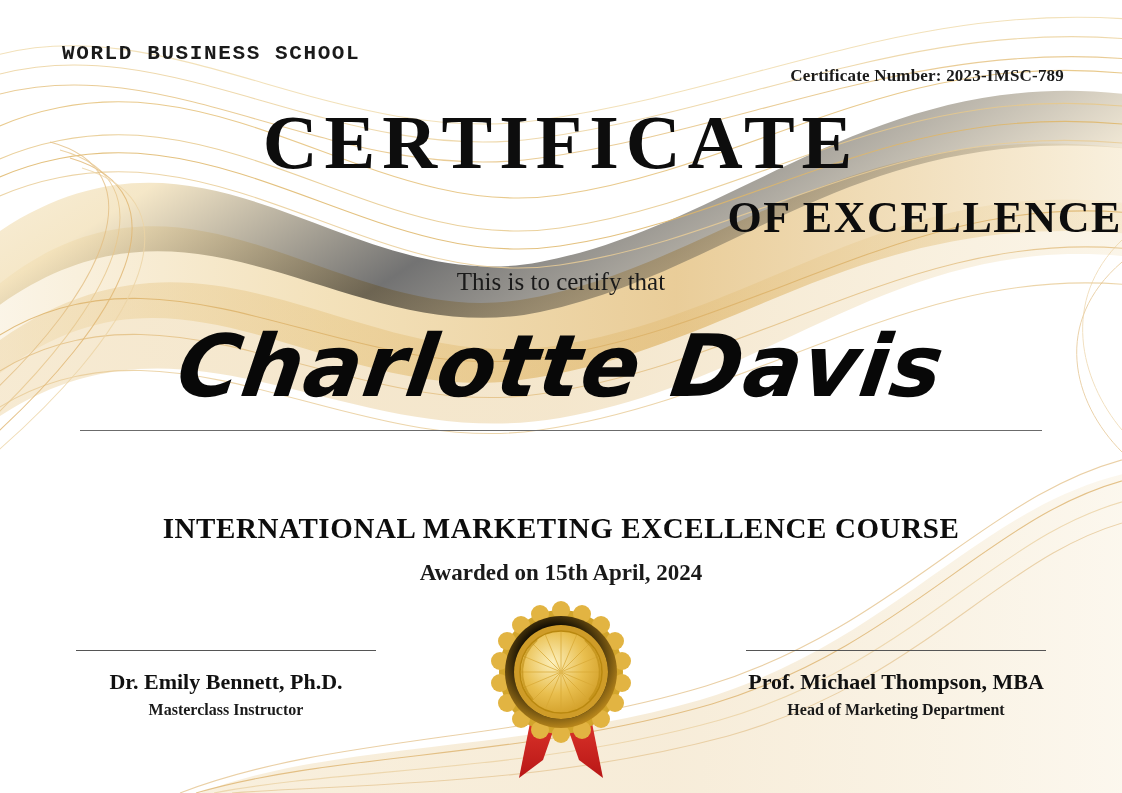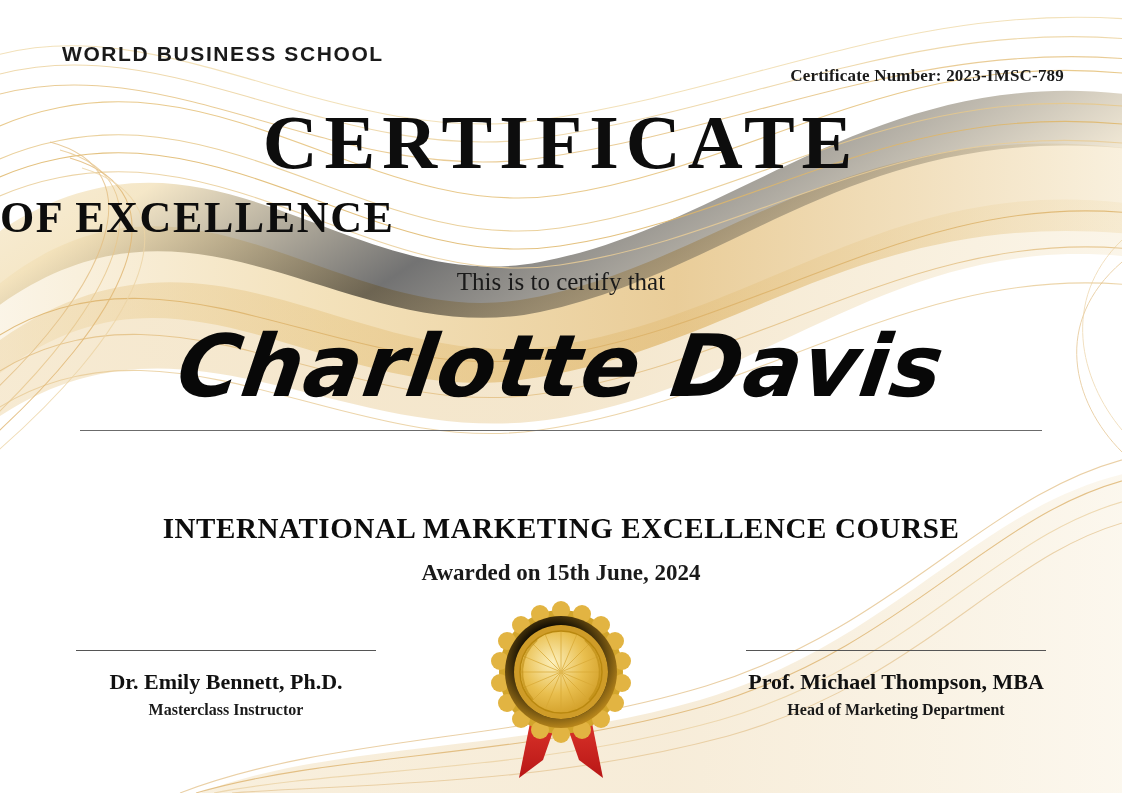--- a/index.html
+++ b/index.html
@@ -33,21 +33,21 @@
     inset: 0;
     width: 1122px;
     height: 793px;
   }
 
   
   .school-name {
     position: absolute;
     left: 62px;
     top: 42px;
-    font-family: Liberation Sans, sans-serif;
+    font-family: Liberation Mono, monospace;
     font-size: 21px;
     font-weight: bold;
     letter-spacing: 1.6px;
     color: #1a1a1a;
     white-space: nowrap;
   }
   .cert-number {
     position: absolute;
     right: 58px;
     top: 46px;
@@ -72,21 +72,21 @@
     line-height: 1;
     letter-spacing: 7px;
     color: #0d0d0d;
     font-weight: 700;
   }
   .title-sub {
     position: absolute;
     left: 0;
     right: 0;
     top: 196px;
-    text-align: left;
+    text-align: right;
     font-family: "Liberation Serif", serif;
     font-size: 44px;
     line-height: 1;
     letter-spacing: 1.6px;
     font-weight: bold;
     color: #0d0d0d;
   }
   .certify-line {
     position: absolute;
     left: 0;
@@ -277,21 +277,21 @@
     <div class="cert-number">Certificate Number: 2023-IMSC-789</div>
 
     <div class="title-main">CERTIFICATE</div>
     <div class="title-sub">OF EXCELLENCE</div>
     <div class="certify-line">This is to certify that</div>
 
     <div class="recipient">Charlotte Davis</div>
     <div class="name-rule"></div>
 
     <div class="course-name">INTERNATIONAL MARKETING EXCELLENCE COURSE</div>
-    <div class="award-date">Awarded on 15th June, 2024</div>
+    <div class="award-date">Awarded on 15th April, 2024</div>
 
     <svg class="seal" viewBox="0 0 160 185" xmlns="http://www.w3.org/2000/svg">
       <defs>
         <radialGradient id="medalGrad" cx="45%" cy="40%" r="62%">
           <stop offset="0%" stop-color="#fdf3c9"></stop>
           <stop offset="45%" stop-color="#edc košt" stop-opacity="1"></stop>
           <stop offset="45%" stop-color="#eac košt"></stop>
           <stop offset="100%" stop-color="#c08c1c"></stop>
         </radialGradient>
         <radialGradient id="innerGrad" cx="40%" cy="38%" r="70%">

